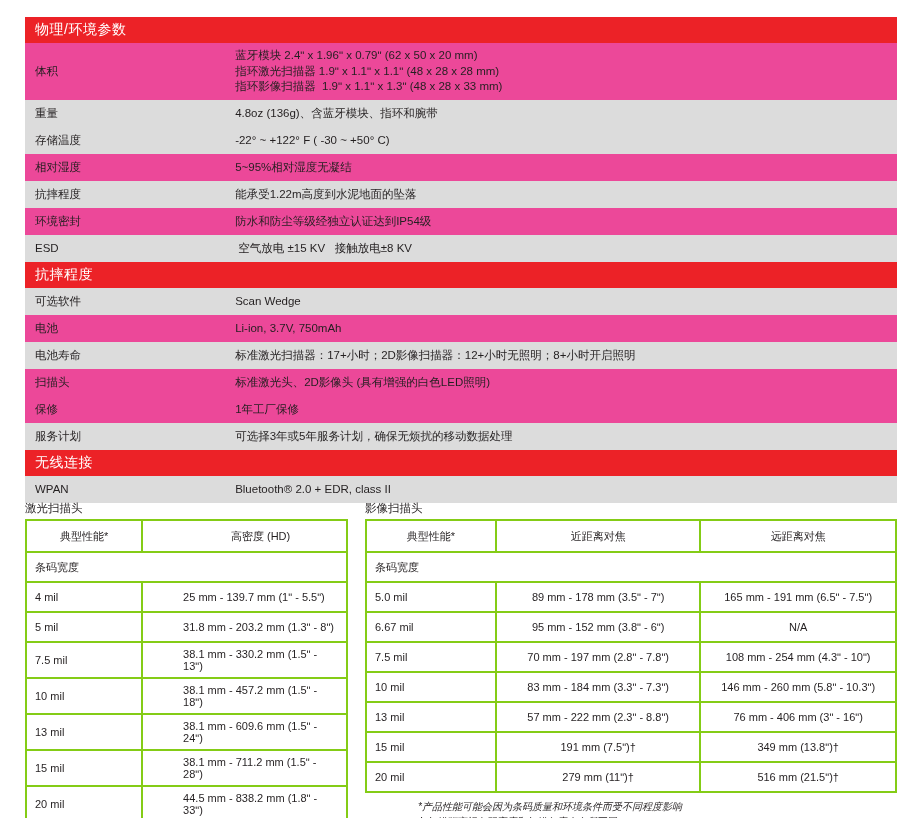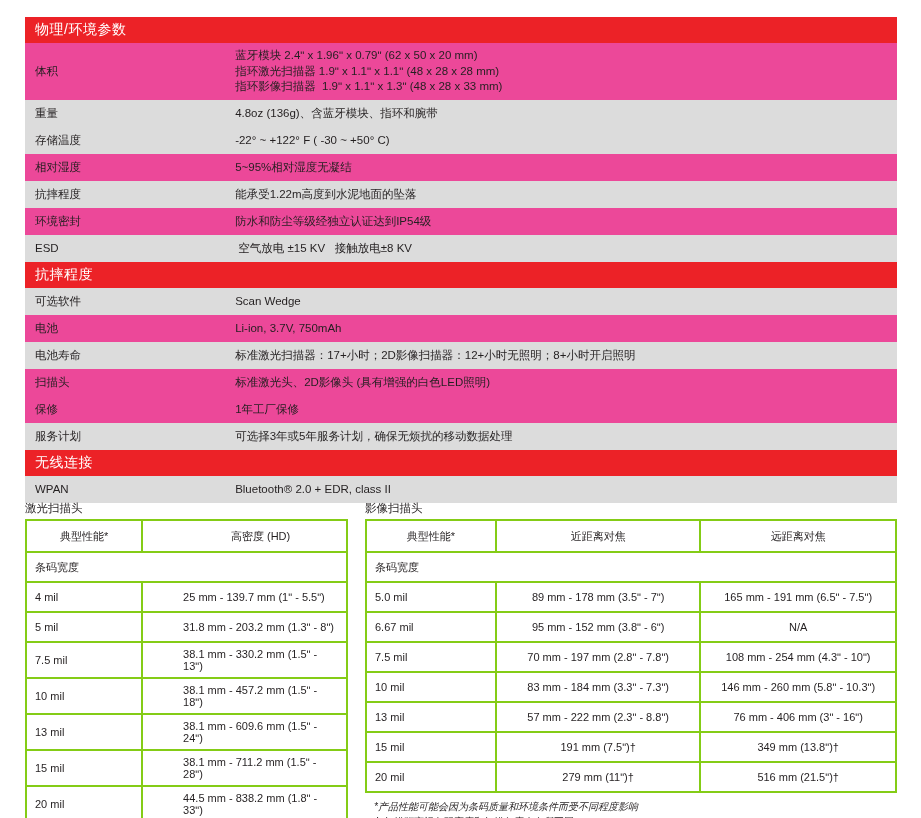--- a/index.html
+++ b/index.html
@@ -101,21 +101,21 @@
   }
   .sub-table .subhead td {
     font-size: 11px;
   }
   .sub-table .footnote td {
     font-size: 10px;
     font-style: italic;
     line-height: 15px;
     padding: 6px 8px;
   }
-  .footnote .fline { display: block; }
+  .footnote .fline { display: block; margin-left: 44px; }
 
   #laser-table {
     left: 25px;
     top: 519px;
     width: 323px;
   }
   #laser-table td:nth-child(1), #laser-table th:nth-child(1) { width: 118px; }
   #laser-table td:nth-child(2), #laser-table th:nth-child(2) { width: 185px; padding-left: 40px; }
 
   #imager-table {

